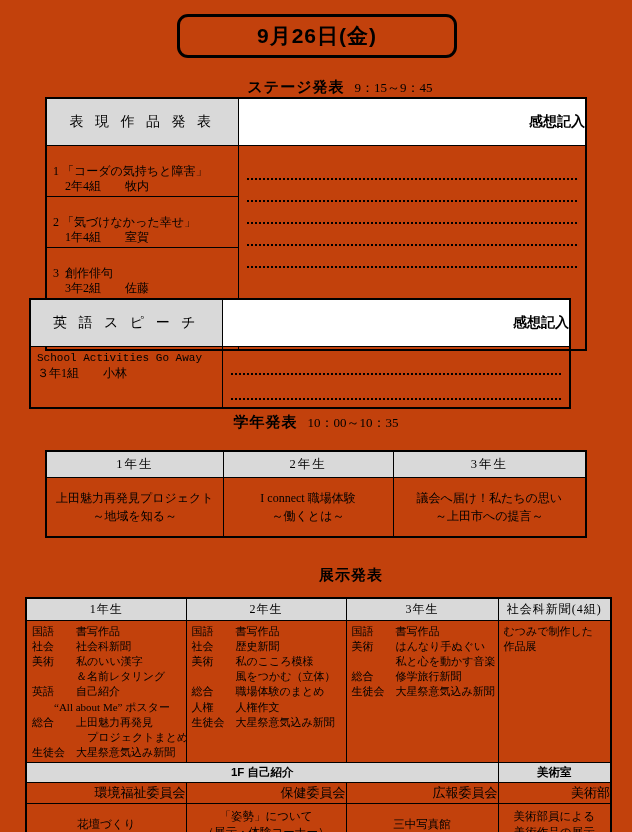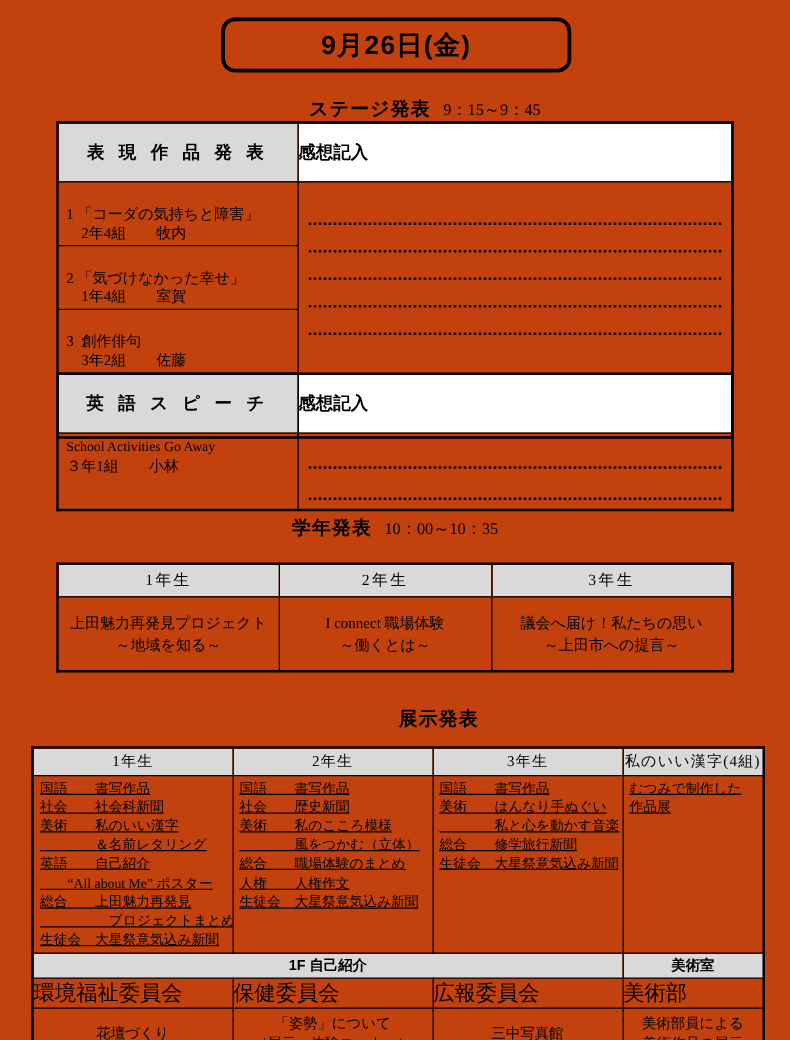--- a/index.html
+++ b/index.html
@@ -40,74 +40,74 @@
   .sec-heading .ht { font-size: 13px; margin-left: 6px; }
 
   
   table { border-collapse: collapse; table-layout: fixed; }
   .doc-table { border: 2px solid #000; position: absolute; }
   .doc-table th, .doc-table td { border: 1px solid #000; overflow: hidden; }
   .gray { background: #d9d9d9; }
 
   
   .t-stage { left: 45px; top: 97px; width: 540px; }
-  .t-speech { left: 45px; top: 298px; width: 540px; }
+  .t-speech { left: 29px; top: 298px; width: 540px; }
   .hdr-left {
     height: 47px; text-align: center; vertical-align: middle;
-    font-size: 14px; font-weight: bold; letter-spacing: 4px; margin-top: 36px;
+    font-size: 14px; font-weight: normal; letter-spacing: 4px; margin-top: 36px;
   }
   .hdr-fb {
-    height: 31px; text-align: left; vertical-align: middle;
+    height: 31px; text-align: right; vertical-align: middle;
     font-family: Liberation Serif, serif;
     font-weight: bold; font-size: 14px; background: #fff; margin-left: 48px;
   }
   .item-cell {
     vertical-align: middle; padding: 18px 4px 2px 6px;
     font-size: 12px; line-height: 15px;
   }
   .dotcell { vertical-align: top; padding: 0 8px; }
   .dots { display: flex; flex-direction: column; width: 100%; }
   .dl { border-bottom: 2px dotted #000; }
   .t1d { height: 132px; }
   .t1d .dl0 { height: 34px; }
   .t1d .dl1, .t1d .dl2, .t1d .dl3, .t1d .dl4 { height: 22px; }
   .t2d { height: 60px; }
   .t2d .dl0 { height: 28px; }
   .t2d .dl1 { height: 25px; }
-  .en-line { font-family: Liberation Serif, serif; font-size: 11px; }
+  .en-line { font-family: Liberation Mono, monospace; font-size: 11px; }
 
   
   .t-grade { left: 45px; top: 450px; width: 540px; }
   .t-grade th {
     height: 26px; font-weight: normal; font-size: 12.5px;
     letter-spacing: 2px; text-align: center; vertical-align: middle;
   }
   .t-grade td {
     height: 60px; text-align: center; vertical-align: middle;
     font-size: 12px; line-height: 18px;
   }
 
   
   .t-exhibit { left: 25px; top: 597px; width: 585px; }
   .t-exhibit th {
     height: 22px; font-weight: normal; font-size: 12px;
     letter-spacing: 1px; text-align: center; vertical-align: middle;
   }
   .ex-body {
     height: 138px; vertical-align: top;
-    padding: 3px 2px 2px 5px; font-size: 11px; line-height: 15.2px; text-decoration: underline;
+    padding: 3px 2px 2px 5px; font-size: 11px; line-height: 15.2px;
   }
   .loc-cell {
     height: 20px; text-align: center; vertical-align: middle;
     font-family: "Liberation Sans", "DejaVu Sans", sans-serif;
     font-weight: bold; font-size: 11.5px;
   }
   .com-cell {
-    height: 21px; text-align: left; vertical-align: middle;
-    font-size: 17px;
+    height: 21px; text-align: right; vertical-align: middle;
+    font-size: 13px;
   }
   .det-cell {
     height: 41px; text-align: center; vertical-align: middle;
     font-size: 11.5px; line-height: 16px;
   }
 </style>
 </head>
 <body>
 
 <div class="page">
@@ -235,21 +235,21 @@
         <col style="width:160px;">
         <col style="width:160px;">
         <col style="width:152px;">
         <col style="width:113px;">
       </colgroup>
     <tbody>
         <tr>
       <th class="gray">1年生</th>
       <th class="gray">2年生</th>
       <th class="gray">3年生</th>
-      <th class="gray">私のいい漢字(4組)</th>
+      <th class="gray">社会科新聞(4組)</th>
     </tr>
     <tr>
       <td class="ex-body">
         <div class="pre">国語　　書写作品</div>
         <div class="pre">社会　　社会科新聞</div>
         <div class="pre">美術　　私のいい漢字</div>
         <div class="pre">　　　　＆名前レタリング</div>
         <div class="pre">英語　　自己紹介</div>
         <div class="pre">　　“All about Me” ポスター</div>
         <div class="pre">総合　　上田魅力再発見</div>

